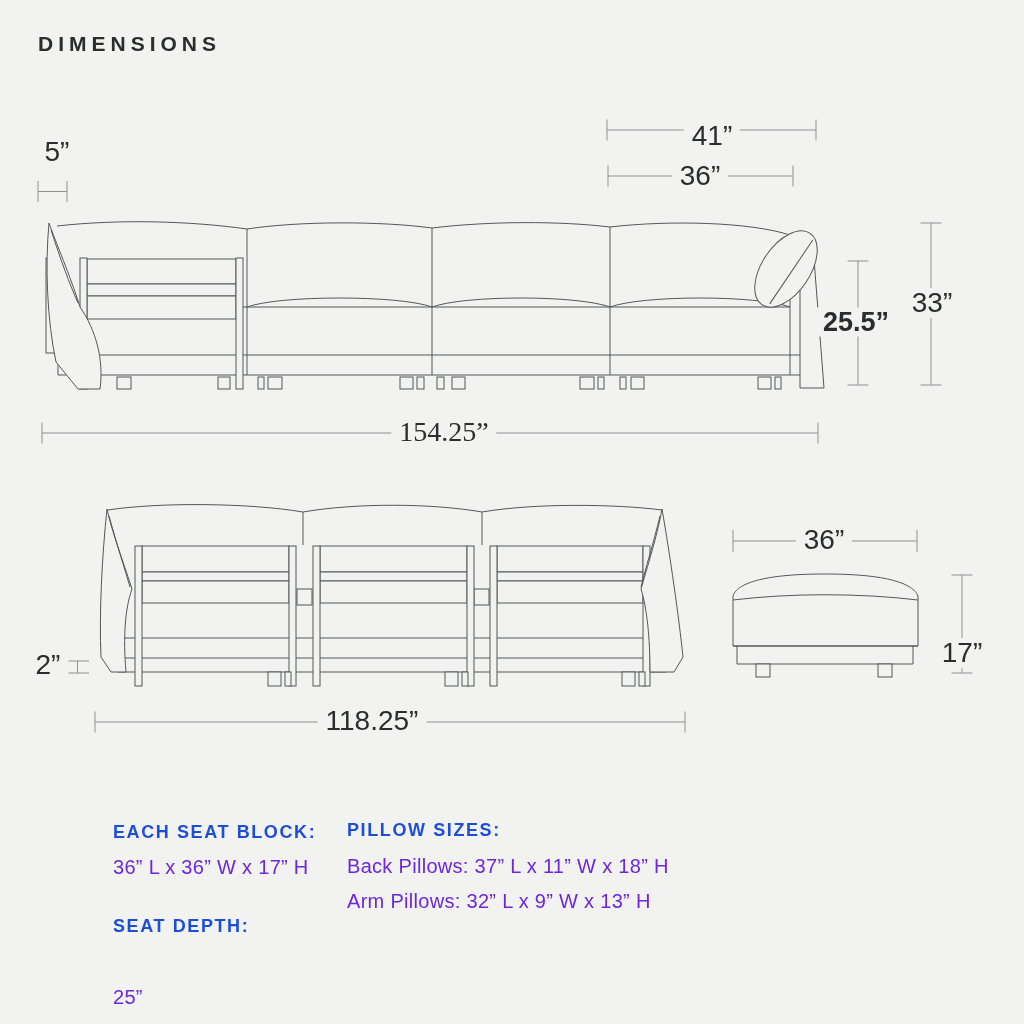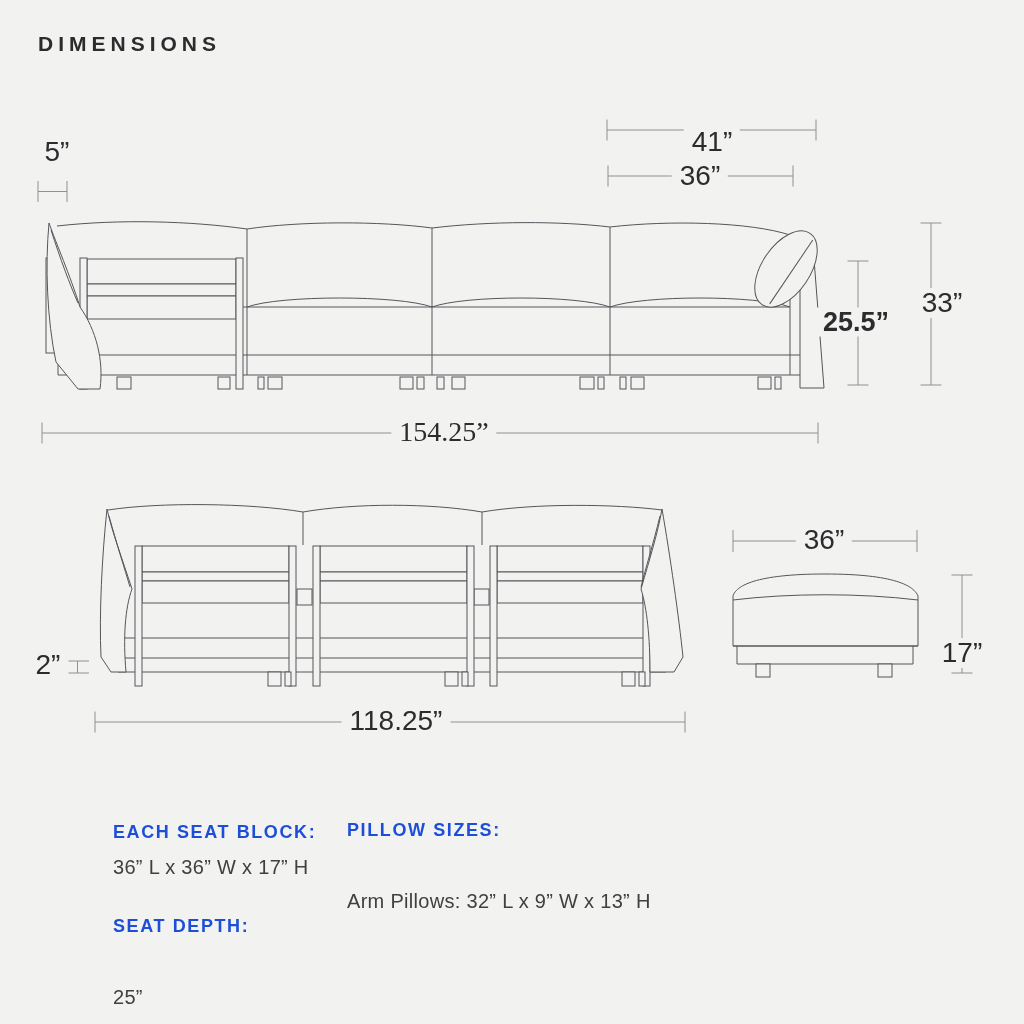--- a/index.html
+++ b/index.html
@@ -6,21 +6,21 @@
   body{width:1024px;height:1024px;background:#f2f2f1;position:relative;
        font-family:"Liberation Sans", sans-serif;color:#2b2c2e;overflow:hidden;}
   #stage{position:absolute;inset:0;width:1024px;height:752px;}
   .title{position:absolute;left:38px;top:32px;font-size:21px;font-weight:700;
          letter-spacing:5px;color:#2b2c2e;}
   svg{position:absolute;inset:0;}
   .dim-label{position:absolute;transform:translate(-50%,-50%);
              font-size:28px;font-weight:400;color:#2b2c2e;background:#f2f2f1;
              padding:1px 8px;white-space:nowrap;line-height:1;}
   .dim-label.small{font-size:27px;}
-  .spec{position:absolute;white-space:nowrap;color:#404040;}
+  .spec{position:absolute;white-space:nowrap;color:#6d28d9;}
   .spec-head{font-size:18px;font-weight:700;letter-spacing:1.6px;color:#1d4ed8;}
   .spec-val{font-size:20px;font-weight:400;letter-spacing:0.3px;}
 </style>
 </head>
 <body>
 
 <div id="stage">
 
   <div class="title">DIMENSIONS</div>
 
@@ -160,31 +160,32 @@
 
       <path d="M733,530 V552 M917,530 V552 M733,541 H917"></path>
 
       <path d="M951.5,575 H972.5 M962,575 V673 M951.5,673 H972.5"></path>
 
       <path d="M95,711.5 V732.5 M685,711.5 V732.5 M95,722 H685"></path>
     </g>
   </svg>
 
   <div class="dim-label" style="left:57px;top:152px;">5”</div>
-  <div class="dim-label" style="left:712px;top:142px;">41”</div>
+  <div class="dim-label" style="left:712px;top:136px;">41”</div>
   <div class="dim-label" style="left:700px;top:176px;">36”</div>
   <div class="dim-label small" style="left:856px;top:322px;font-weight:bold;">25.5”</div>
-  <div class="dim-label" style="left:932px;top:303px;margin-left:10px;">33”</div>
+  <div class="dim-label" style="left:932px;top:303px;">33”</div>
   <div class="dim-label" style="left:444px;top:432px;font-family:Liberation Serif, serif;">154.25”</div>
   <div class="dim-label" style="left:48px;top:665px;">2”</div>
   <div class="dim-label" style="left:824px;top:540px;">36”</div>
   <div class="dim-label" style="left:962px;top:622px;margin-top:31px;">17”</div>
-  <div class="dim-label" style="left:396px;top:721px;text-align:center;">118.25”</div>
+  <div class="dim-label" style="left:372px;top:721px;text-align:center;">118.25”</div>
 
   <div class="spec spec-head" style="left:113px;top:822px;">EACH SEAT BLOCK:</div>
   <div class="spec spec-val" style="left:113px;top:856px;">36” L x 36” W x 17” H</div>
   <div class="spec spec-head" style="left:113px;top:916px;">SEAT DEPTH:</div>
   <div class="spec spec-val" style="left:113px;top:950px;margin-top:36px;">25”</div>
 
   <div class="spec spec-head" style="left:347px;top:820px;">PILLOW SIZES:</div>
+  <div class="spec spec-val" style="left:347px;top:855px;">Back Pillows: 37” L x 11” W x 18” H</div>
   <div class="spec spec-val" style="left:347px;top:890px;">Arm Pillows: 32” L x 9” W x 13” H</div>
 
 </div>
 
 </body></html>

